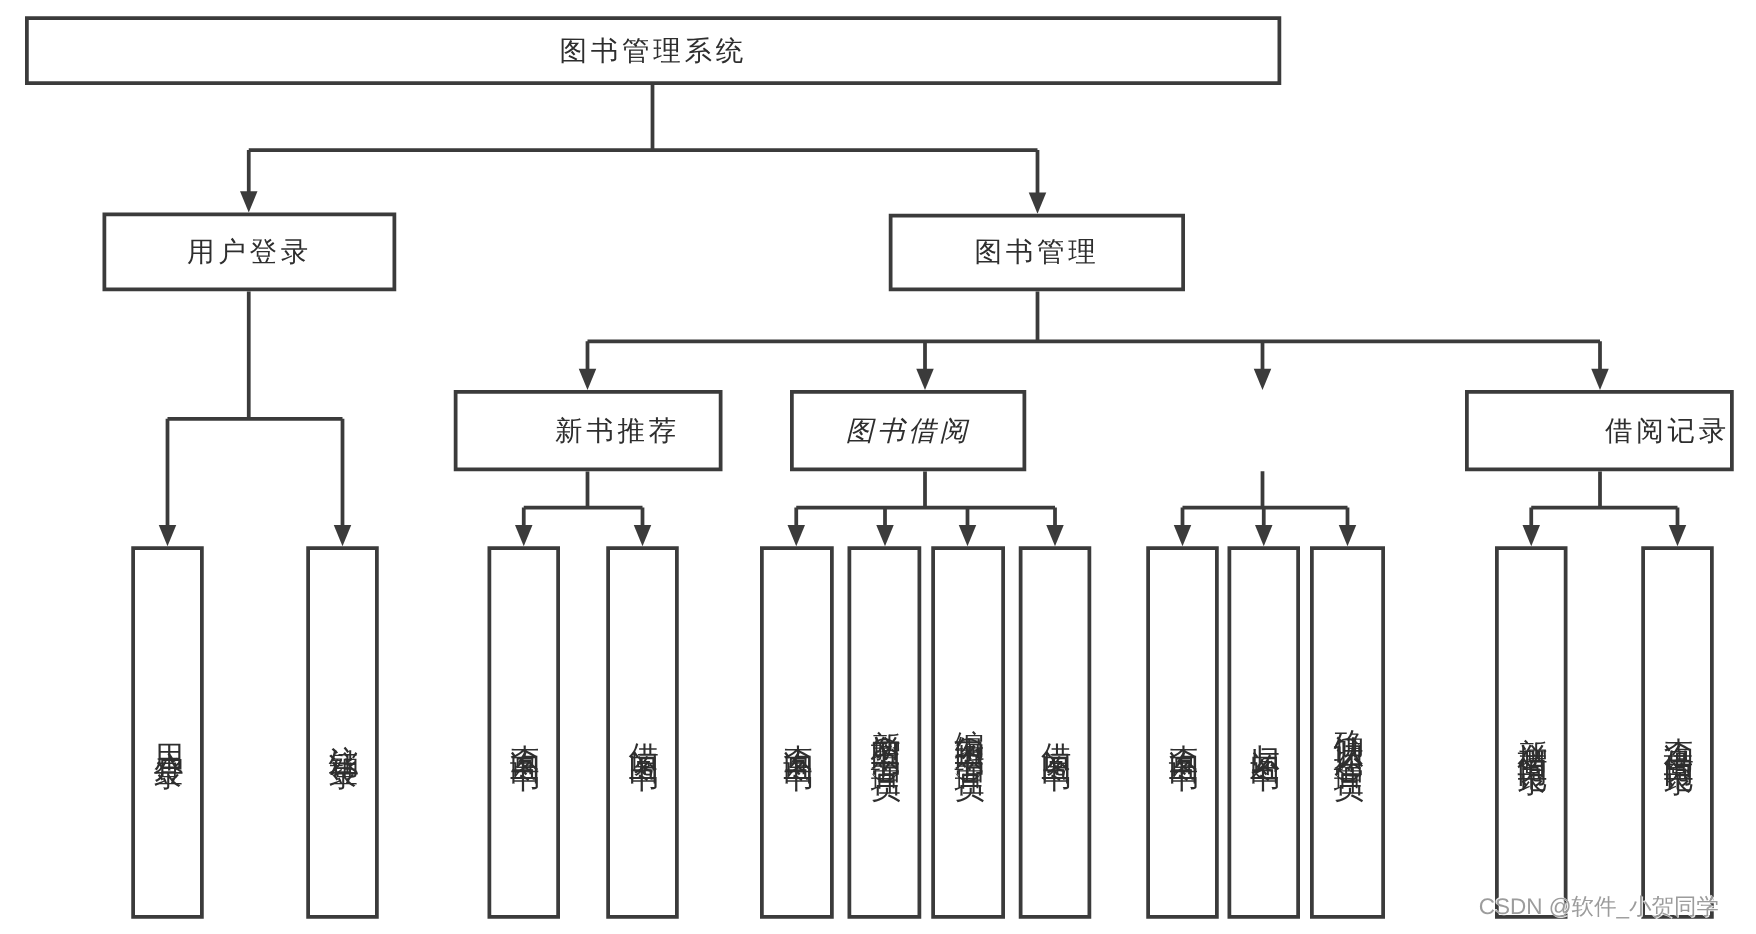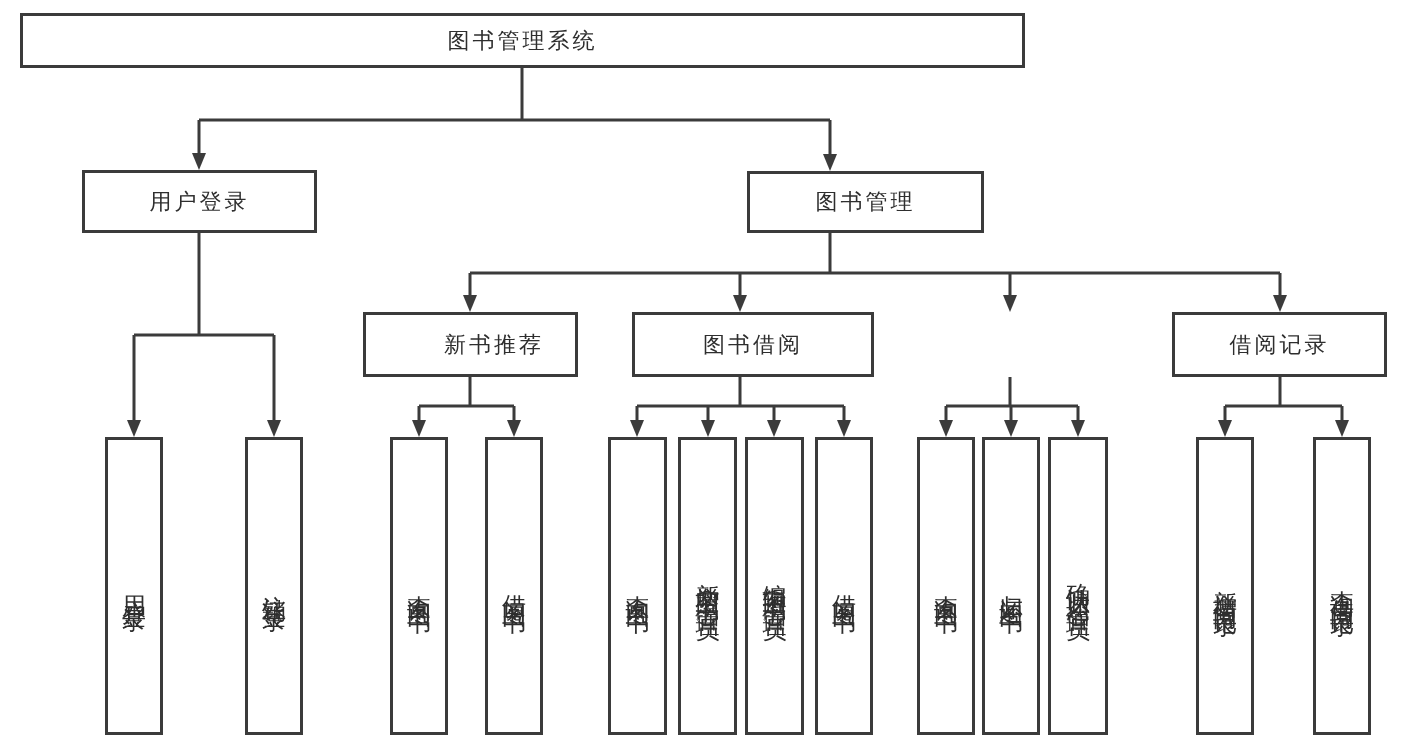--- a/index.html
+++ b/index.html
@@ -89,31 +89,31 @@
     </g>
   </svg>
 
   <div class="box root-box" style="left:20px; top:13px; width:1005px; height:55px;">
     <span class="hlabel">图书管理系统</span>
   </div>
 
   <div class="box" style="left:82px; top:170px; width:235px; height:63px;">
     <span class="hlabel">用户登录</span>
   </div>
-  <div class="box" style="left:711px; top:171px; width:237px; height:62px;margin-left:36px;">
+  <div class="box" style="left:711px; top:171px; width:237px; height:62px;">
     <span class="hlabel">图书管理</span>
   </div>
 
   <div class="box" style="left:363px; top:312px; width:215px; height:65px;padding-left:47px;">
     <span class="hlabel">新书推荐</span>
   </div>
-  <div class="box" style="left:632px; top:312px; width:242px; height:65px;">
+  <div class="box" style="left:632px; top:312px; width:189px; height:65px;font-style:italic;">
     <span class="hlabel">图书借阅</span>
   </div>
-  <div class="box" style="left:1172px; top:312px; width:215px; height:65px;">
+  <div class="box" style="left:1172px; top:312px; width:215px; height:65px;justify-content:flex-end;">
     <span class="hlabel">借阅记录</span>
   </div>
 
   <div class="box" style="left:105px; top:437px; width:58px; height:298px;">
     <span class="vlabel">用户登录</span>
   </div>
   <div class="box" style="left:245px; top:437px; width:58px; height:298px;">
     <span class="vlabel">注销登录</span>
   </div>
   <div class="box" style="left:390px; top:437px; width:58px; height:298px;">
@@ -143,14 +143,15 @@
   <div class="box" style="left:1048px; top:437px; width:60px; height:298px;">
     <span class="vlabel">确认归还（管理员）</span>
   </div>
   <div class="box" style="left:1196px; top:437px; width:58px; height:298px;">
     <span class="vlabel">新增借阅记录</span>
   </div>
   <div class="box" style="left:1313px; top:437px; width:58px; height:298px;">
     <span class="vlabel">查询借阅记录</span>
   </div>
 
+  <div class="watermark">CSDN @软件_小贺同学</div>
 
 </div>
 
 </body></html>

